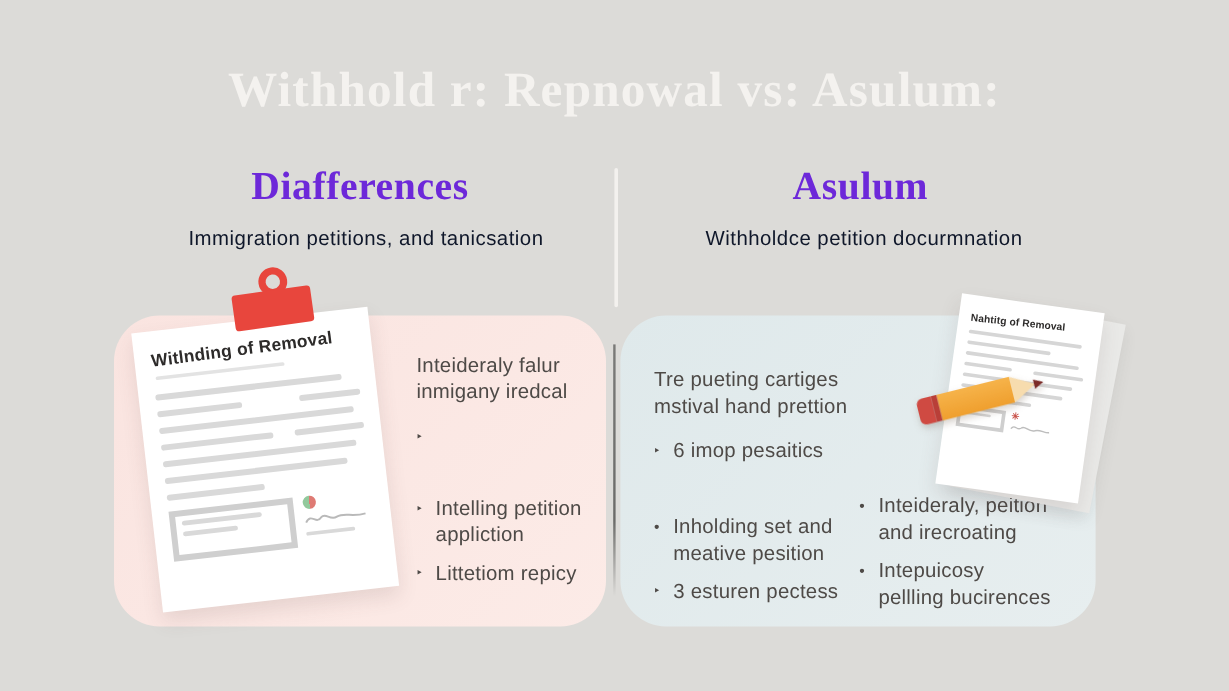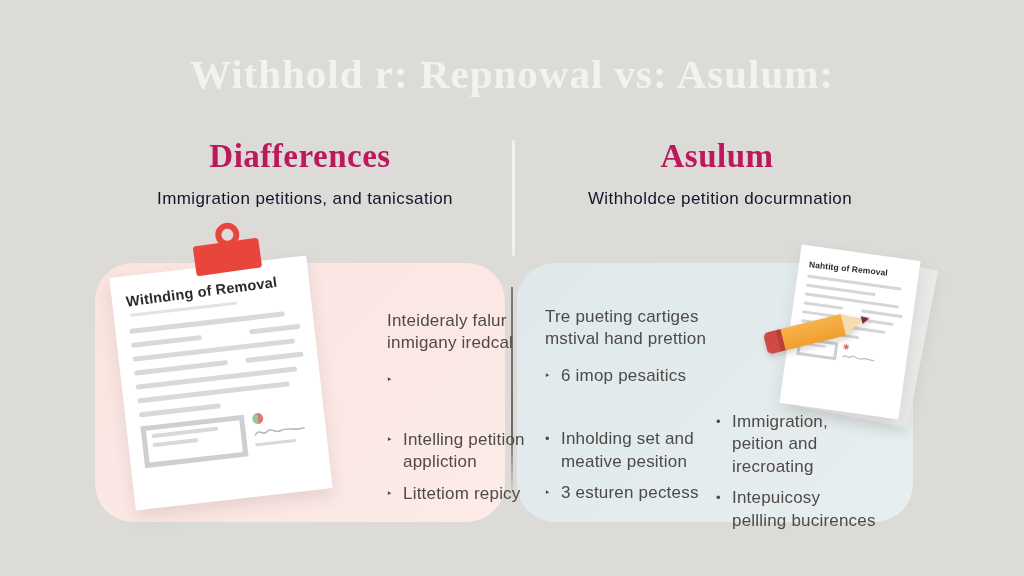--- a/index.html
+++ b/index.html
@@ -13,21 +13,21 @@
 
   
   .main-title{
     position:absolute;left:0;top:50px;width:1024px;text-align:center;
     font-family:"Liberation Serif", serif;font-weight:bold;
     font-size:41px;color:#f4f2ef;letter-spacing:1px;
   }
   .col-heading{
     position:absolute;top:138px;
     font-family:"Liberation Serif", serif;font-weight:bold;
-    font-size:33px;color:#be185d;letter-spacing:0.5px;text-align:center;
+    font-size:33px;color:#6d28d9;letter-spacing:0.5px;text-align:center;
   }
   .col-heading.left{left:95px;width:410px;}
   .col-heading.right{left:517px;width:400px;}
   .col-subheading{
     position:absolute;top:189px;font-size:17px;color:#0f172a;
     letter-spacing:0.4px;text-align:center;
   }
   .col-subheading.left{left:95px;width:420px;}
   .col-subheading.right{left:517px;width:406px;}
   .header-divider{
@@ -128,21 +128,21 @@
   <div class="col-heading left">Diafferences</div>
   <div class="col-heading right">Asulum</div>
   <div class="col-subheading left">Immigration petitions, and tanicsation</div>
   <div class="col-subheading right">Withholdce petition docurmnation</div>
   <div class="header-divider"></div>
 
   <div class="card pink"></div>
   <div class="card blue"></div>
   <div class="card-divider"></div>
 
-  <div class="text-block" style="left:347px;top:310px;width:155px;margin-left:40px;">
+  <div class="text-block" style="left:347px;top:294px;width:155px;">
     <p class="paragraph">Inteideraly falur inmigany iredcal</p>
     <div class="bullet">
       <span class="marker">‣</span>
     </div>
     <div class="group-gap"></div>
     <div class="bullet">
       <span class="marker">‣</span>
       <span class="btxt">Intelling petition appliction</span>
     </div>
     <div class="bullet">
@@ -164,21 +164,21 @@
     </div>
     <div class="bullet">
       <span class="marker">‣</span>
       <span class="btxt">3 esturen pectess</span>
     </div>
   </div>
 
   <div class="text-block" style="left:716px;top:411px;width:160px;">
     <div class="bullet">
       <span class="marker">•</span>
-      <span class="btxt">Immigration, peition and irecroating</span>
+      <span class="btxt">Inteideraly, peition and irecroating</span>
     </div>
     <div class="bullet">
       <span class="marker">•</span>
       <span class="btxt">Intepuicosy pellling bucirences</span>
     </div>
   </div>
 
   <div class="doc doc-left">
     <div class="doc-title-left">Witlnding of Removal</div>
     <div class="doc-title-underline"></div>

